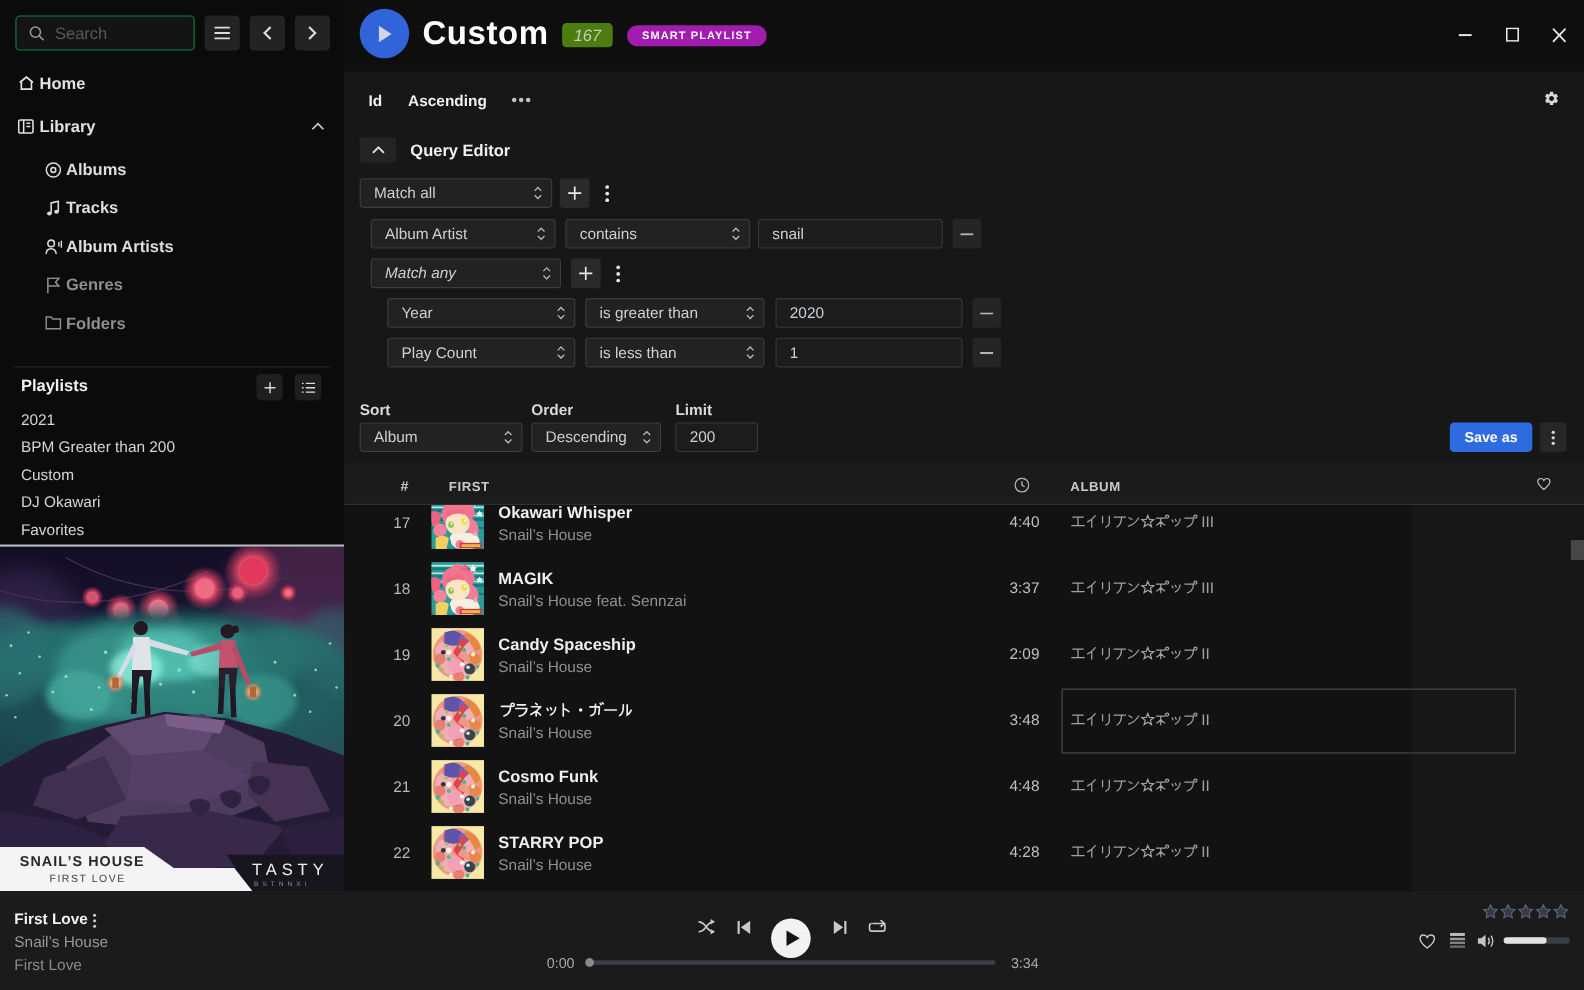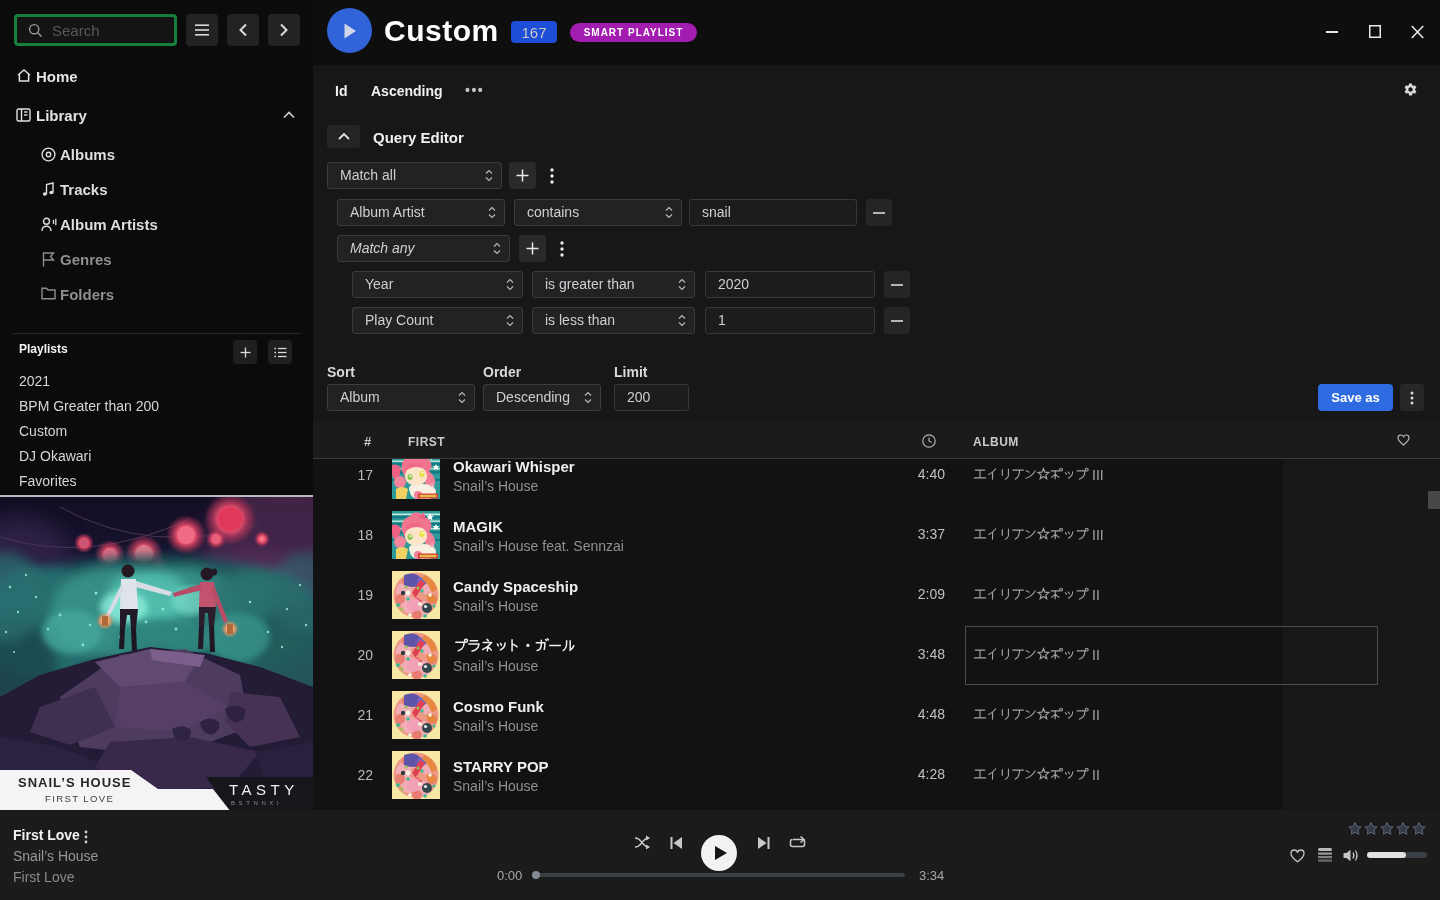--- a/index.html
+++ b/index.html
@@ -6,36 +6,36 @@
   html,body { width:1440px; height:900px; overflow:hidden; background:#131313;
     font-family:"Liberation Sans", sans-serif; }
   .abs { position:absolute; }
   #app { position:relative; width:1440px; height:900px; }
 
   
   #sidebar { position:absolute; left:0; top:0; width:313px; height:810px; background:#0b0b0b; }
   .sbtn { position:absolute; width:32px; height:32px; background:#232323; border-radius:4px;
     display:flex; align-items:center; justify-content:center; }
   #search { position:absolute; left:14px; top:14px; width:163px; height:32px;
-    background:#141414; border:3px solid #15803d; border-radius:4px;
+    background:#141414; border:1px solid #15803d; border-radius:4px;
     display:flex; align-items:center; color:#585858; font-size:15px; }
   .navitem { position:absolute; left:0; color:#e3e3e3; font-size:15px; font-weight:bold; }
   .navsub  { position:absolute; color:#dedede; font-size:15px; font-weight:bold; }
   .dim { color:#8f8f8f; }
   #divider { position:absolute; left:12px; top:333px; width:289px; height:1px; background:#262626; }
   .plitem { position:absolute; left:19px; color:#d6d6d6; font-size:14px; }
 
   
   #main { position:absolute; left:313px; top:0; width:1127px; height:810px; background:#171717; }
   #mainhead { position:absolute; left:0; top:0; width:1127px; height:65px; background:#0e0e0e; }
   #playbtn { position:absolute; left:14px; top:8px; width:45px; height:45px; border-radius:50%;
     background:#3064d8; display:flex; align-items:center; justify-content:center; }
   #title { position:absolute; left:71px; top:14px; color:#fff; font-size:30px; font-weight:bold; letter-spacing:0.5px; }
-  #countbadge { position:absolute; left:198px; top:21px; width:46px; height:22px; background:#1d4ed8;
-    border-radius:4px; color:#c9c9c9; font-size:15px; display:flex; align-items:center; justify-content:center; }
+  #countbadge { position:absolute; left:198px; top:21px; width:46px; height:22px; background:#4d7c0f;
+    border-radius:4px; color:#c9c9c9; font-size:15px; display:flex; align-items:center; justify-content:center;font-style:italic; }
   #smartpill { position:absolute; left:257px; top:23px; width:127px; height:19px; background:#a21caf;
     border-radius:10px; color:#fff; font-size:10px; font-weight:bold; letter-spacing:1px;
     display:flex; align-items:center; justify-content:center; }
 
   
   .sel { position:absolute; height:27px; background:#222222; border:1px solid #3c3c3c; border-radius:3px;
     color:#ccd0d4; font-size:14px; line-height:25px; padding-left:12px; }
   .inp { position:absolute; height:27px; background:#1c1c1c; border:1px solid #383838; border-radius:3px;
     color:#ccd0d4; font-size:14px; line-height:25px; padding-left:12px; }
   .updn { position:absolute; right:8px; top:6px; }
@@ -133,21 +133,21 @@
         <path d="M1.5 14.5 V1 H11.5 L8.5 4.5 L11.5 8 H1.5" fill="none" stroke="#8f8f8f" stroke-width="1.4"></path>
       </svg>
     <div class="navsub dim" style="left:60px; top:251px;">Genres</div>
 
     <svg class="abs" style="left:41px; top:287px;" width="15" height="13" viewBox="0 0 15 13">
         <path d="M1 11.8 V1.2 H5.5 L7 3 H14 V11.8 Z" fill="none" stroke="#8f8f8f" stroke-width="1.4"></path>
       </svg>
     <div class="navsub dim" style="left:60px; top:286px;">Folders</div>
 
     <div id="divider"></div>
-    <div class="abs" style="left:19px; top:342px; color:#f2f2f2; font-size:12px; font-weight:bold;">Playlists</div>
+    <div class="abs" style="left:19px; top:342px; color:#f2f2f2; font-size:15px; font-weight:bold;">Playlists</div>
     <div class="sbtn" style="left:233px; top:340px; width:24px; height:24px; background:#1f1f1f;">
       <svg width="11" height="11" viewBox="0 0 11 11">
           <g stroke="#dcdcdc" stroke-width="1.3">
             <line x1="5.5" y1="0.5" x2="5.5" y2="10.5"></line>
             <line x1="0.5" y1="5.5" x2="10.5" y2="5.5"></line>
           </g>
         </svg>
     </div>
     <div class="sbtn" style="left:268px; top:340px; width:24px; height:24px; background:#1f1f1f;">
       <svg width="13" height="11" viewBox="0 0 13 11">

